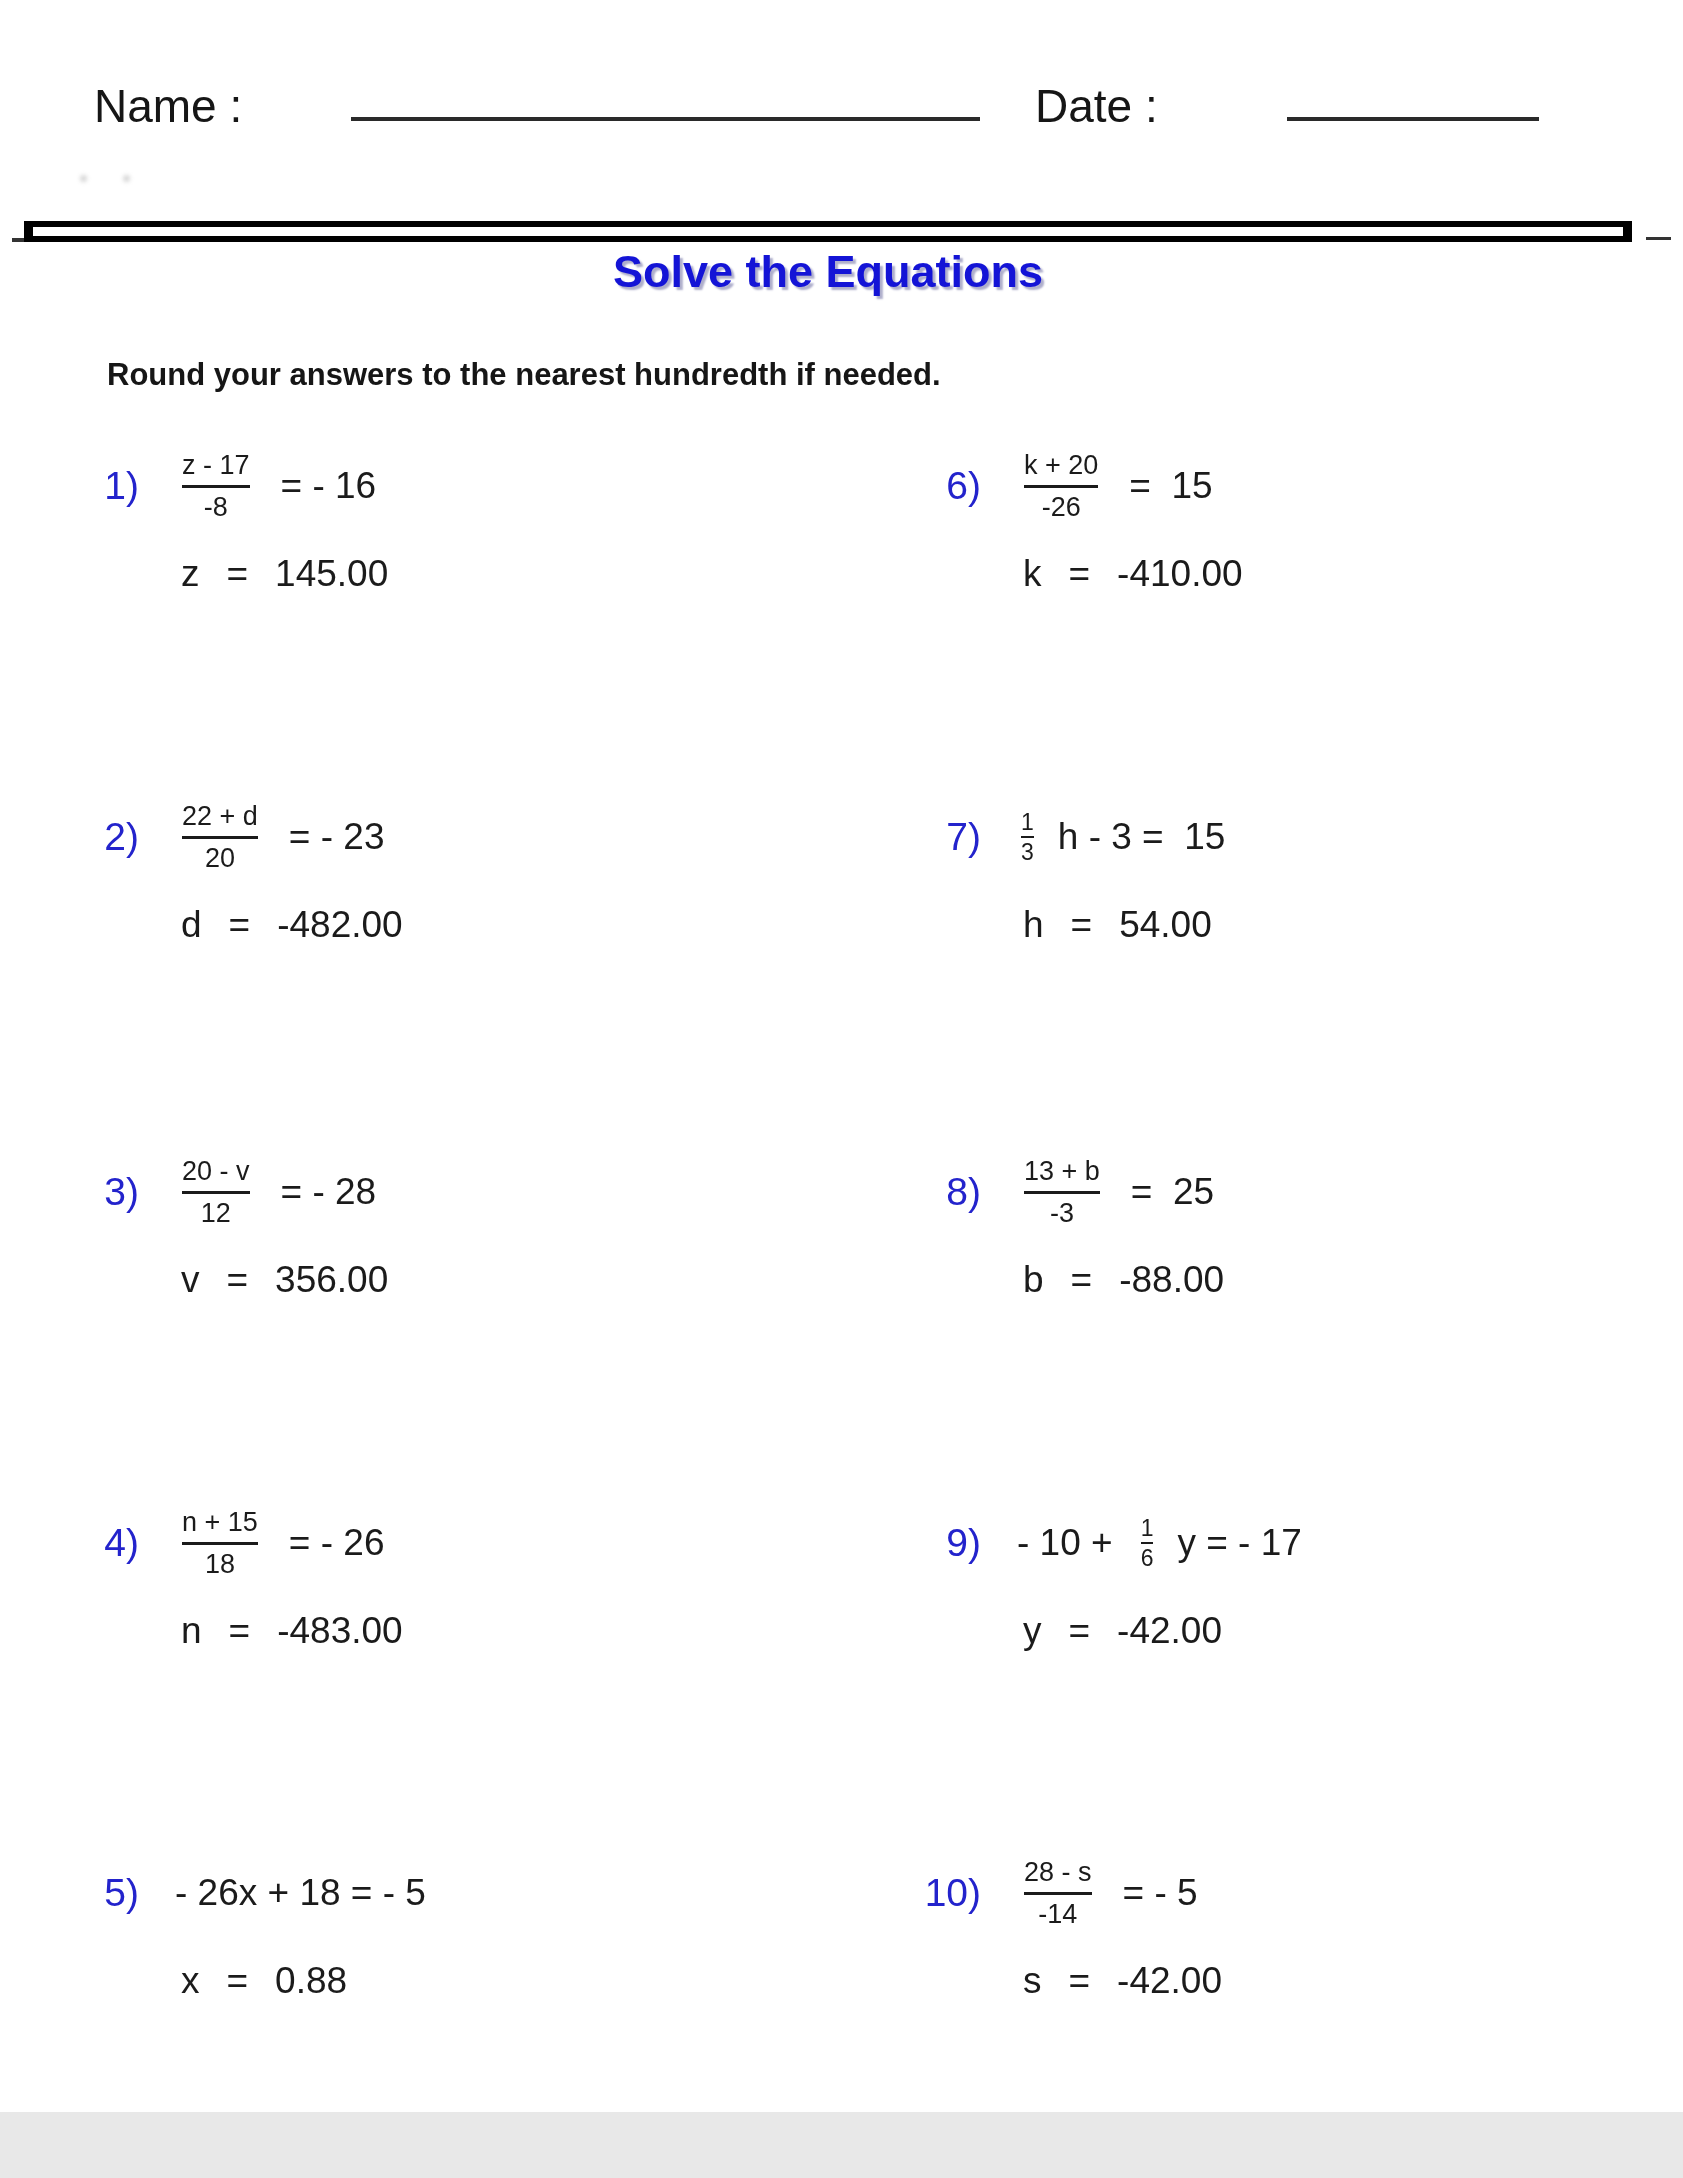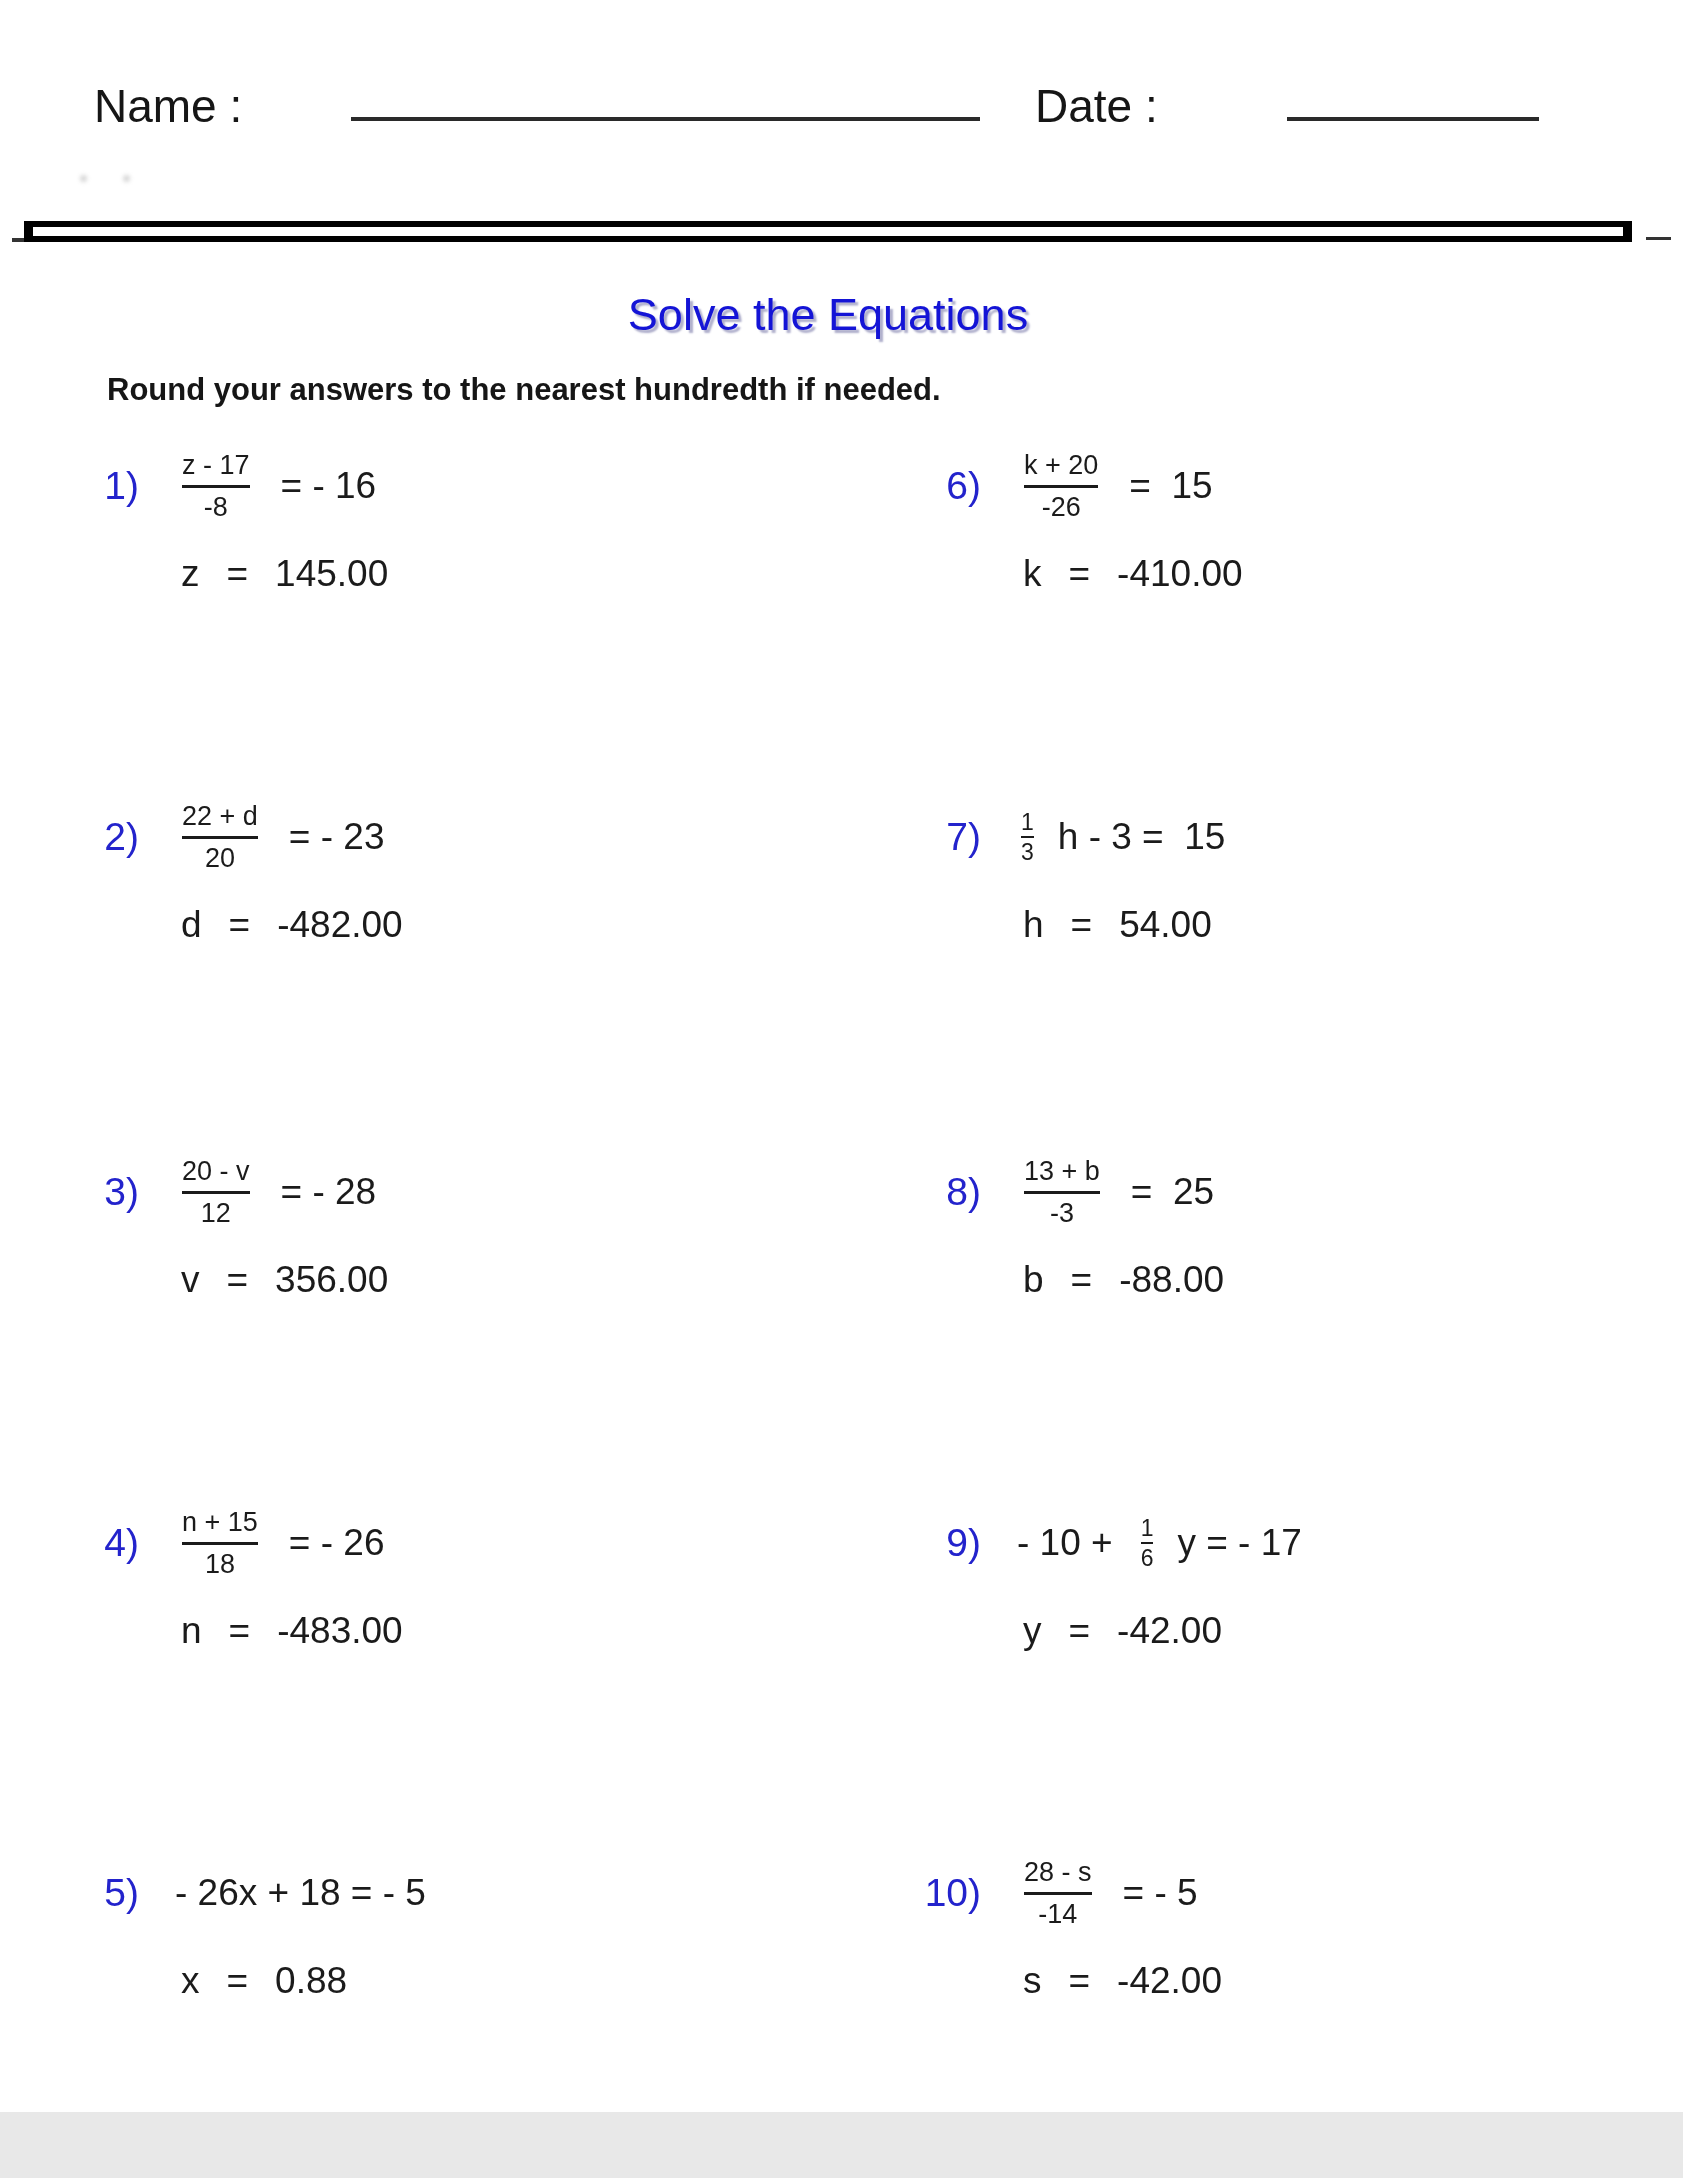--- a/index.html
+++ b/index.html
@@ -36,27 +36,26 @@
     border-left-width:9px; border-right-width:9px;
     box-sizing:border-box;
   }
   .dash { position:absolute; background:#333; }
   .dash-left  { left:12px;  top:238px; width:12px; height:4px; }
   .dash-right { left:1646px; top:237px; width:25px; height:3px; }
 
   
   .title {
     position:absolute; left:24px; top:246px; width:1608px;
-    text-align:center; font-size:45px; font-weight:normal;
+    text-align:center; font-size:45px; font-weight:bold;
     color:var(--title-blue,#1414d6);
     text-shadow:3px 3px 2px #aeaecb;
-    margin-top:43px;
   }
   .instruction {
-    position:absolute; left:107px; top:372px;
+    position:absolute; left:107px; top:357px;
     font-size:31px; font-weight:bold; color:#161616;
   }
 
   
   .problem { position:absolute; display:flex; align-items:flex-start; }
   .col-left  { left:62px; }
   .col-right { left:904px; }
   .row-1 { top:429px; }  .row-2 { top:780px; }
   .row-3 { top:1135px; } .row-4 { top:1486px; }
   .row-5 { top:1836px; }

